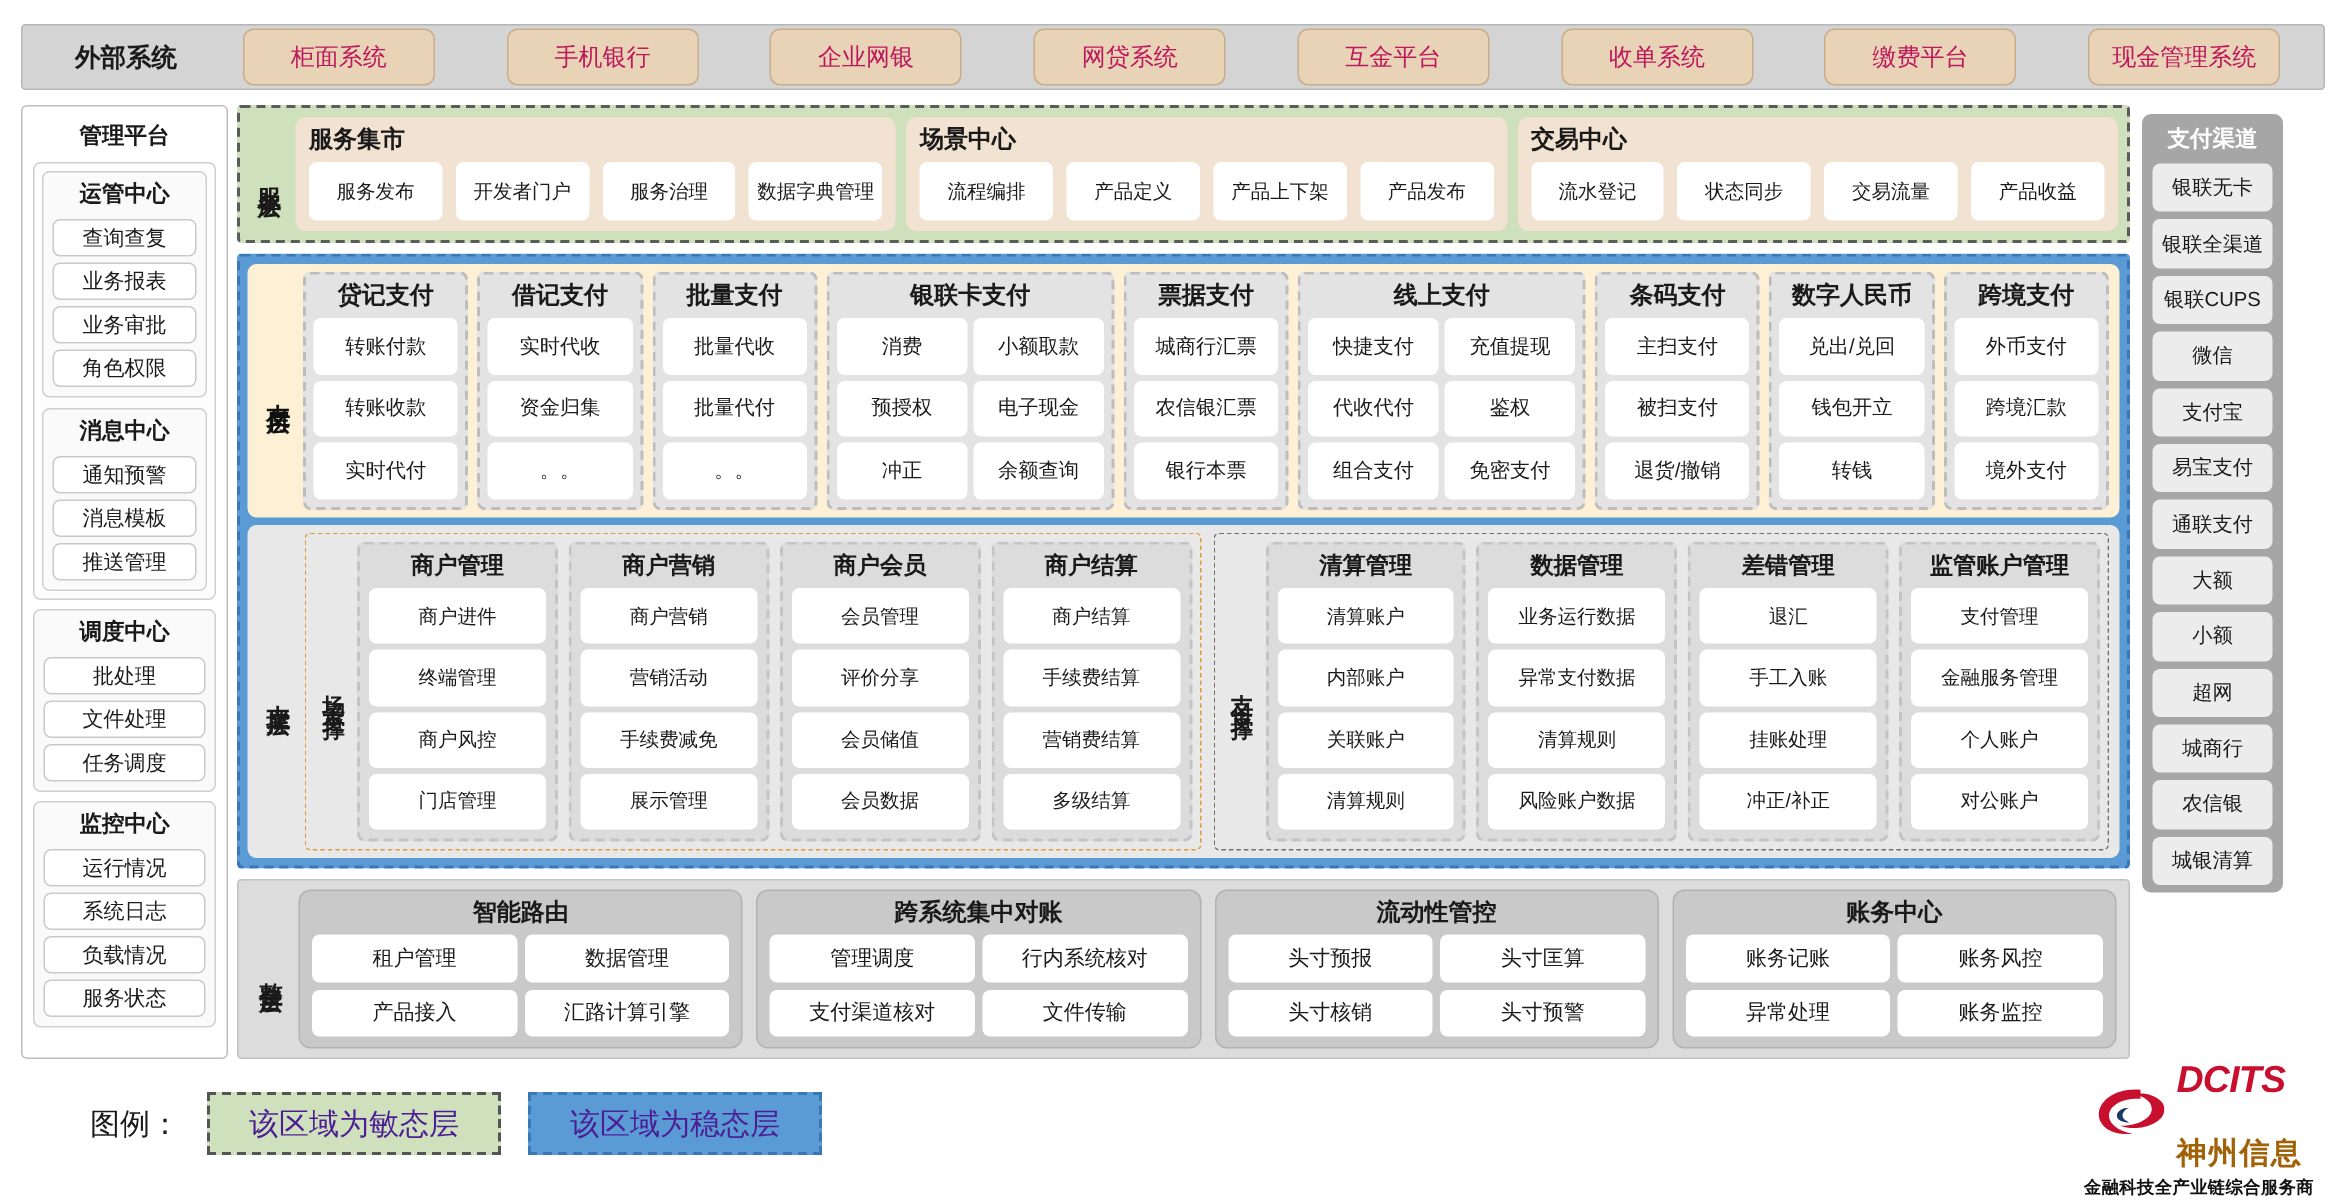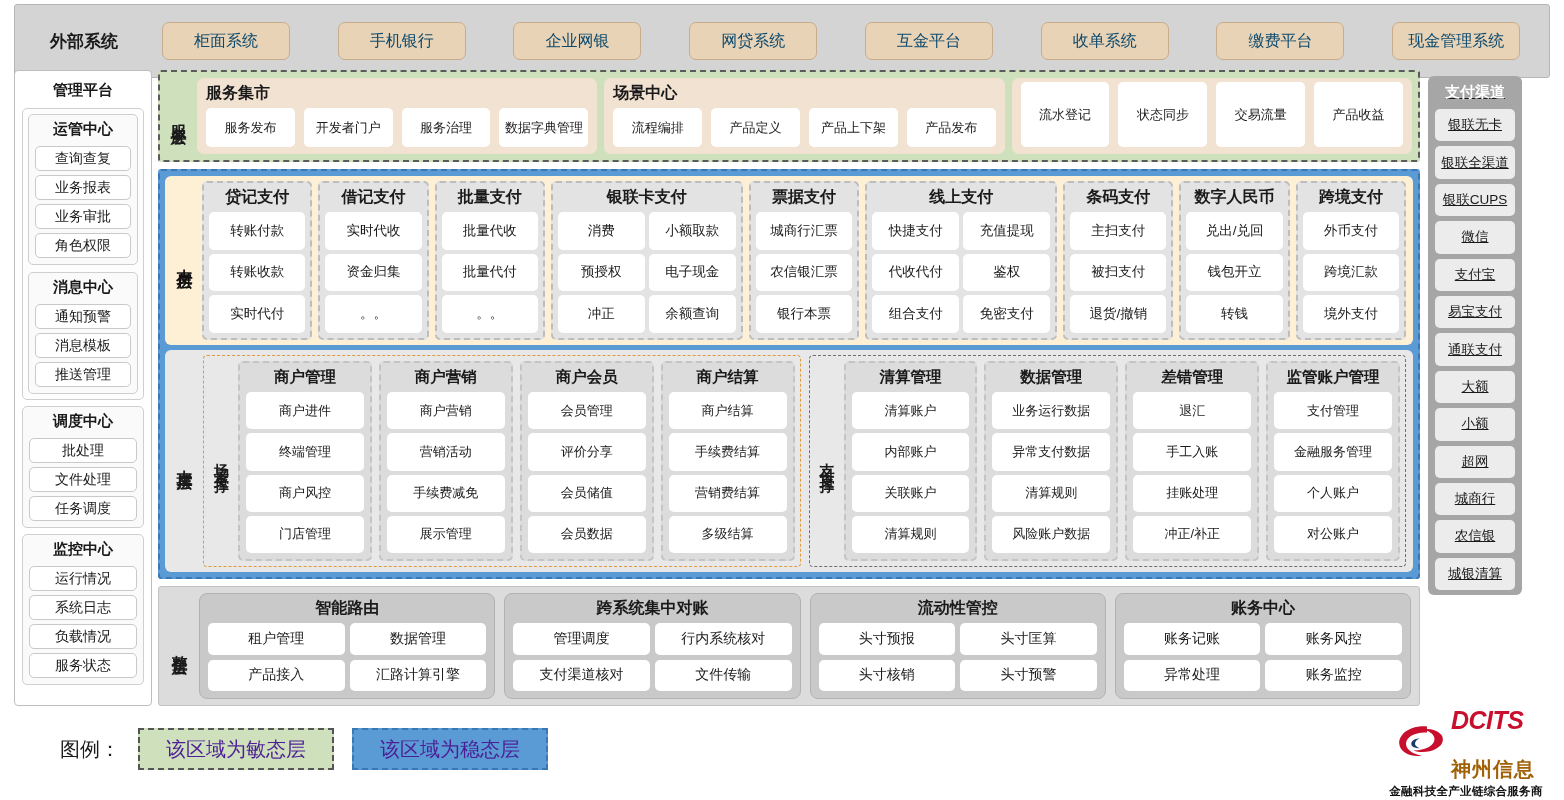--- a/index.html
+++ b/index.html
@@ -5,33 +5,33 @@
   * { box-sizing: border-box; margin:0; padding:0; }
   html,body{ background:#fff; }
   body{
     width:1564px; height:800px; position:relative;
     font-family:"Liberation Sans","DejaVu Sans",sans-serif;
     color:#1a1a1a; overflow:hidden;
   }
 
   
   #external-systems{
-    position:absolute; left:14px; top:4px; width:1536px; height:74px;
+    position:absolute; left:14px; top:16px; width:1536px; height:44px;
     background:#d4d4d4; border:1px solid #b6b6b6; border-radius:3px;
     display:flex; align-items:center; padding:0 10px;
   }
   #external-systems .ext-title{
     font-size:17px; font-weight:bold; width:118px; text-align:center; flex:0 0 118px;
   }
   #external-systems .ext-items{ display:flex; flex:1; justify-content:space-around; gap:10px; }
   .ext-chip{
     background:#e8d3b6; border:1px solid #c8ad8b; border-radius:7px;
     height:38px; min-width:128px; padding:0 12px;
     display:flex; align-items:center; justify-content:center;
-    font-size:16px; color:#0c4a6e;
+    font-size:16px; color:#be185d;
   }
 
   
   #mgmt-platform{
     position:absolute; left:14px; top:70px; width:138px; height:636px;
     border:1px solid #bdbdbd; border-radius:4px; background:#fff;
     padding:6px 7px; display:flex; flex-direction:column; gap:6px;
   }
   #mgmt-platform > .mp-title{
     font-size:15px; font-weight:bold; text-align:center; padding:4px 0 2px;
@@ -149,21 +149,21 @@
   .int-chip{
     background:#fff; border-radius:5px;
     display:flex; align-items:center; justify-content:center; font-size:14px;
     white-space:nowrap;
   }
 
   
   #pay-channels{
     position:absolute; left:1428px; top:76px; width:94px; height:519px;
     background:#a6a6a6; border-radius:6px;
-    padding:5px 7px; display:flex; flex-direction:column; gap:5px;text-decoration:underline;
+    padding:5px 7px; display:flex; flex-direction:column; gap:5px;
   }
   #pay-channels .pc-title{
     font-size:15px; font-weight:bold; color:#fff; text-align:center; padding:2px 0 2px;
   }
   .pc-item{
     background:#ececec; border-radius:5px; flex:1;
     display:flex; align-items:center; justify-content:center;
     font-size:13.5px; white-space:nowrap;
   }
 
@@ -259,20 +259,21 @@
         <div class="svc-card">
           <div class="card-title">场景中心</div>
           <div class="card-items">
             <div class="svc-chip">流程编排</div>
             <div class="svc-chip">产品定义</div>
             <div class="svc-chip">产品上下架</div>
             <div class="svc-chip">产品发布</div>
           </div>
         </div>
         <div class="svc-card">
+          <div class="card-title">交易中心</div>
           <div class="card-items">
             <div class="svc-chip">流水登记</div>
             <div class="svc-chip">状态同步</div>
             <div class="svc-chip">交易流量</div>
             <div class="svc-chip">产品收益</div>
           </div>
         </div>
       </div>
   </div>
 

